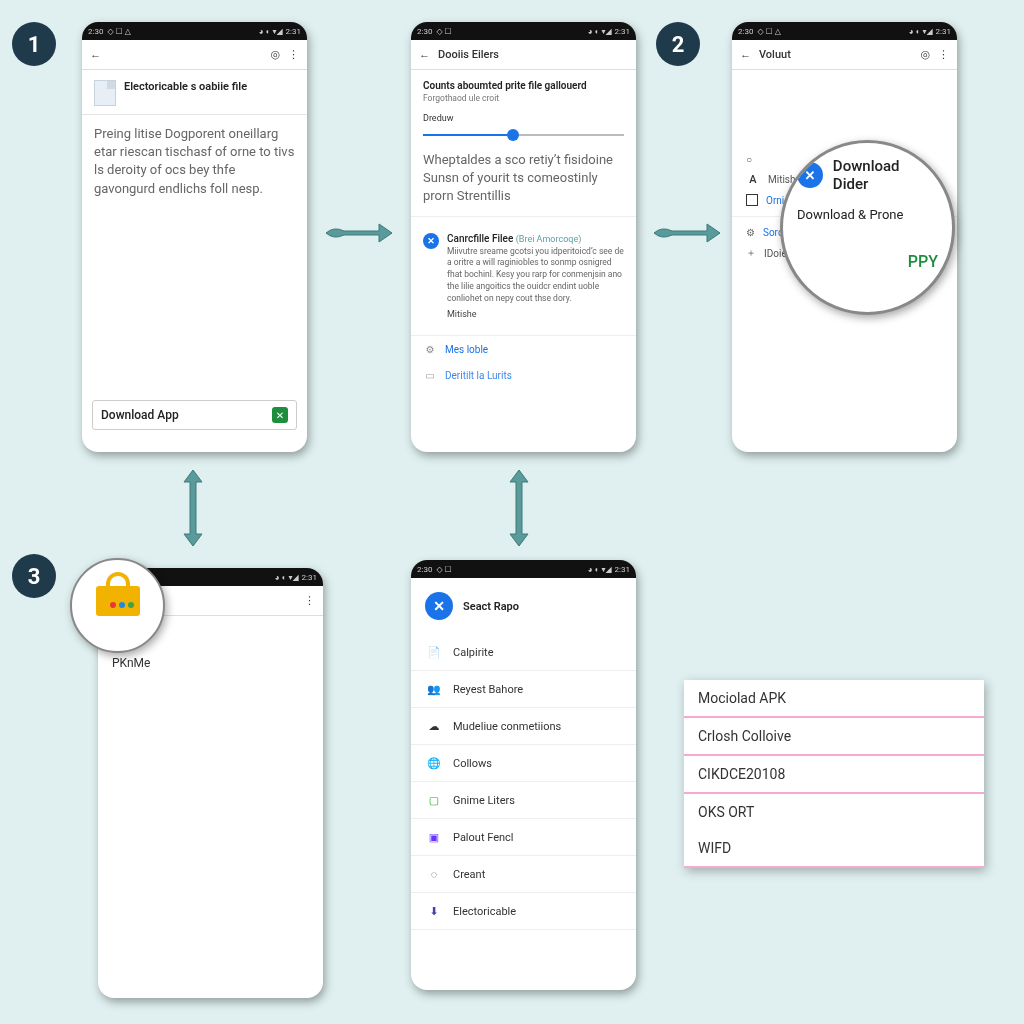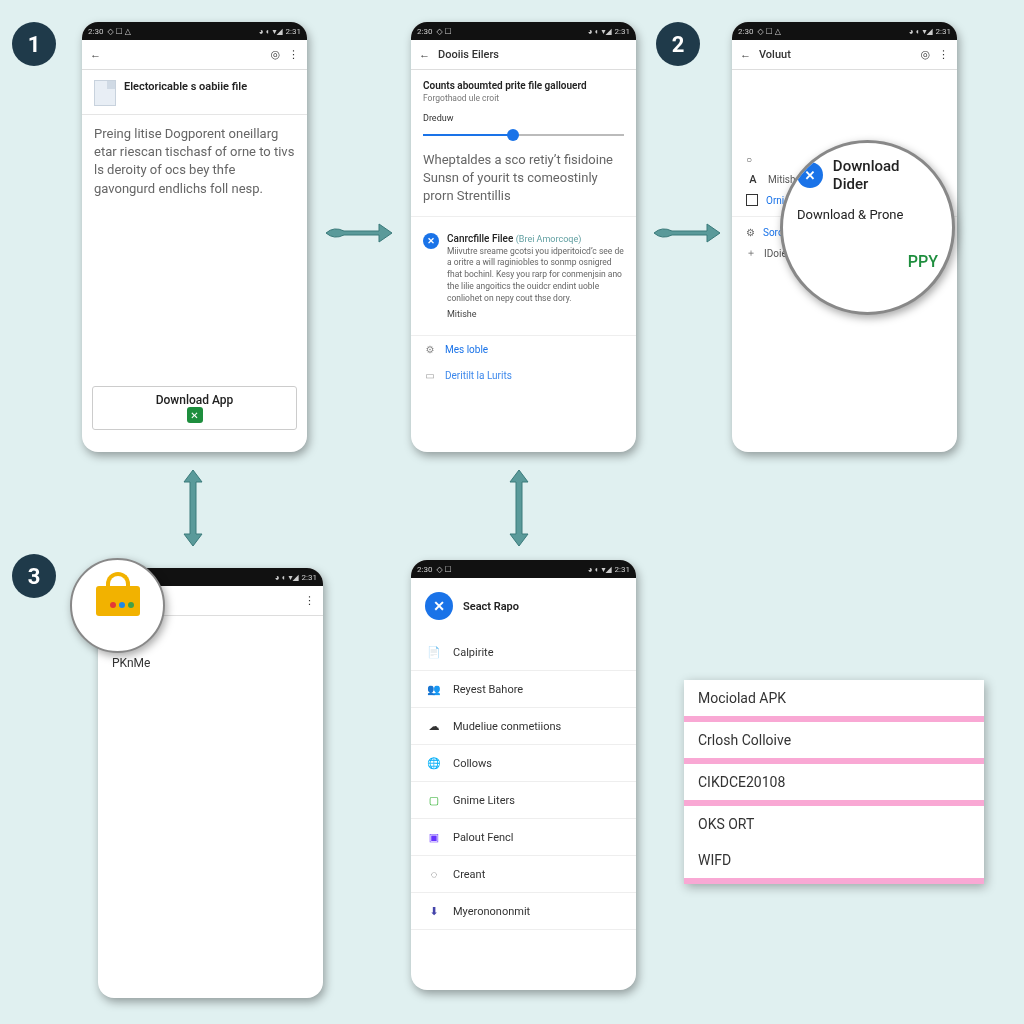--- a/index.html
+++ b/index.html
@@ -75,21 +75,20 @@
   margin: 60px 10px 10px;
   border:1px solid #ccc;
   border-radius:3px;
   display:flex;
   align-items:center;
   justify-content:space-between;
   padding:6px 8px;
   font-size:12px;
   font-weight:500;
   color:#222;
-  flex-direction:column;
 }
 .check-badge { width:16px; height:16px; background:#1e8e3e; color:#fff; border-radius:3px; display:flex; align-items:center; justify-content:center; font-size:10px; }
 .magnifier {
   position:absolute;
   border-radius:50%;
   background:#fff;
   border:3px solid #888;
   box-shadow: 2px 3px 8px rgba(0,0,0,.35);
   overflow:hidden;
 }
@@ -120,21 +119,21 @@
 .simple-list .srow.row-flex { display:flex; align-items:center; gap:8px; }
 .letter-ic { width:14px; display:inline-block; text-align:center; color:#333; font-weight:500; font-size:11px; }
 .square-ic { width:12px; height:12px; border:1.5px solid #333; display:inline-block; }
 .gear-ic, .plus-ic { color:#666; }
 .float-list {
   position:absolute;
   background:#fff;
   box-shadow: 2px 3px 10px rgba(0,0,0,.3);
   width:300px;
 }
-.float-list .frow { padding:10px 14px; font-size:14px; color:#333; border-bottom:6px solid #f9a8d4; }
+.float-list .frow { padding:10px 14px; font-size:14px; color:#333; border-bottom:2px solid #f9a8d4; }
 .mag-inner { padding:10px 14px; }
 .mag-row { display:flex; align-items:center; gap:10px; padding:4px 0; }
 .mag-row .big-circle { width:26px; height:26px; border-radius:50%; background:#1a73e8; color:#fff; font-size:13px; font-weight:bold; display:flex; align-items:center; justify-content:center; }
 .mag-row .t1 { font-size:15px; font-weight:500; color:#222; }
 .mag-row .t2 { font-size:13px; color:#222; }
 .mag-row .ppy { color:#1e8e3e; font-size:16px; font-weight:500; margin-left:auto; }
 .file-icon {
   width:22px; height:26px; background:#e8eef5; border:1px solid #c8d2dd; position:relative; flex-shrink:0;
 }
 .file-icon::after { content:''; position:absolute; top:0; right:0; width:8px; height:8px; background:#d0dae5; }
@@ -370,21 +369,21 @@
     <div class="row">
         <span class="ic" style="color:#63f;">▣</span>
         <span>Palout Fencl</span>
       </div>
     <div class="row">
         <span class="ic">◌</span>
         <span>Creant</span>
       </div>
     <div class="row">
         <span class="ic" style="color:#44a;">⬇</span>
-        <span>Myeronononmit</span>
+        <span>Electoricable</span>
       </div>
   </div>
 </div>
 
 <div class="float-list" style="left:684px; top:680px;">
   <div class="frow">Mociolad APK</div>
   <div class="frow">Crlosh Colloive</div>
   <div class="frow">CIKDCE20108</div>
   <div class="frow" style="border-bottom:none;">OKS ORT</div>
   <div class="frow">WIFD</div>

